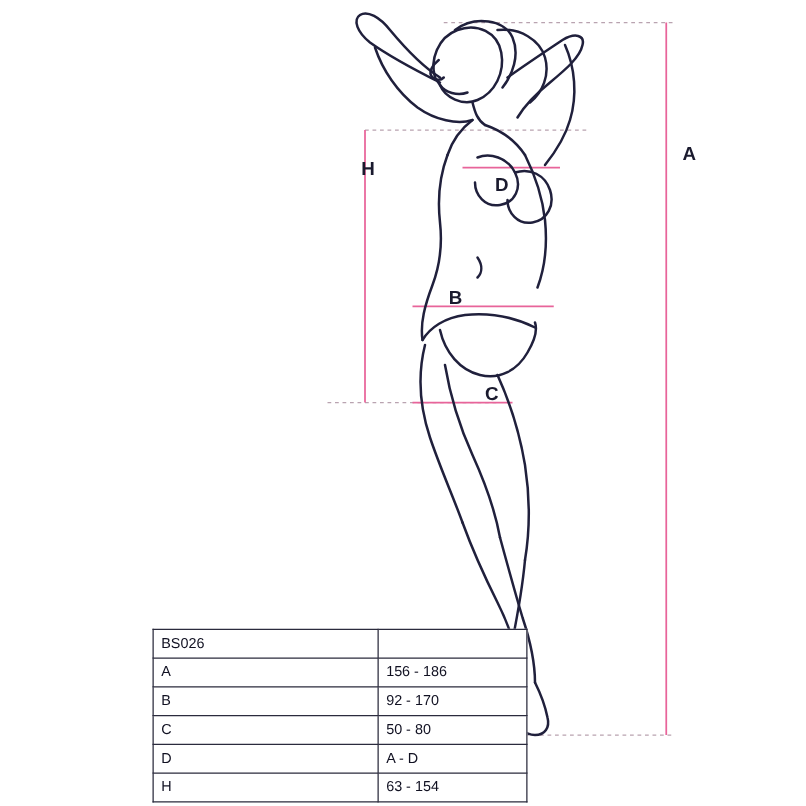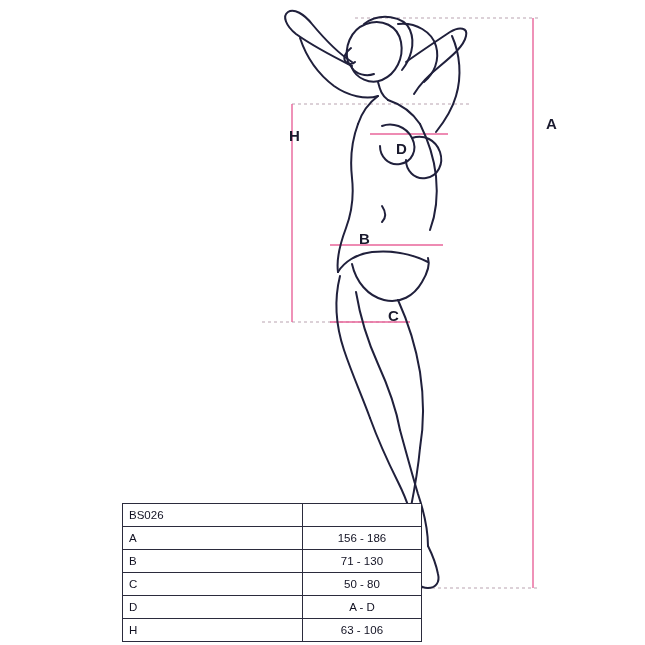--- a/index.html
+++ b/index.html
@@ -47,21 +47,20 @@
     height: 22px;
     padding: 0 6px;
     font-family: "Liberation Sans", sans-serif;
   }
   .col-label {
     width: 182px;
     text-align: left;
   }
   .col-value {
     width: 116px;
-    text-align: center;
   }
   .code-cell {
     text-align: left;
   }
 </style>
 </head>
 <body>
 
 <div id="page">
 
@@ -152,30 +151,30 @@
       <tr>
         <td class="col-label code-cell">BS026</td>
         <td class="col-value"></td>
       </tr>
       <tr>
         <td class="col-label">A</td>
         <td class="col-value">156 - 186</td>
       </tr>
       <tr>
         <td class="col-label">B</td>
-        <td class="col-value">71 - 130</td>
+        <td class="col-value">92 - 170</td>
       </tr>
       <tr>
         <td class="col-label">C</td>
         <td class="col-value">50 - 80</td>
       </tr>
       <tr>
         <td class="col-label">D</td>
         <td class="col-value">A - D</td>
       </tr>
       <tr>
         <td class="col-label">H</td>
-        <td class="col-value">63 - 106</td>
+        <td class="col-value">63 - 154</td>
       </tr>
     </tbody>
   </table>
 
 </div>
 
 </body></html>

